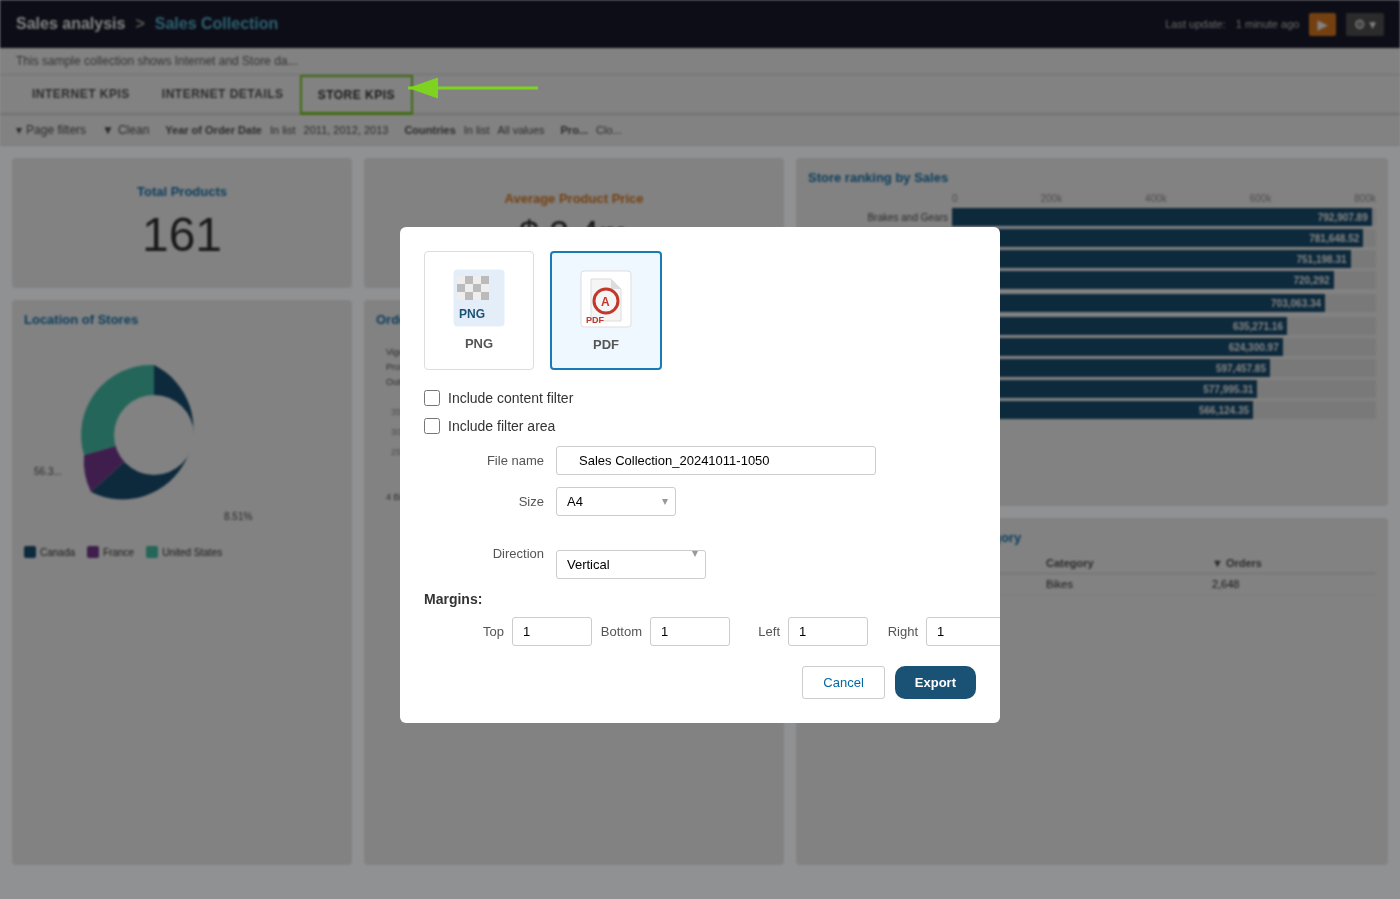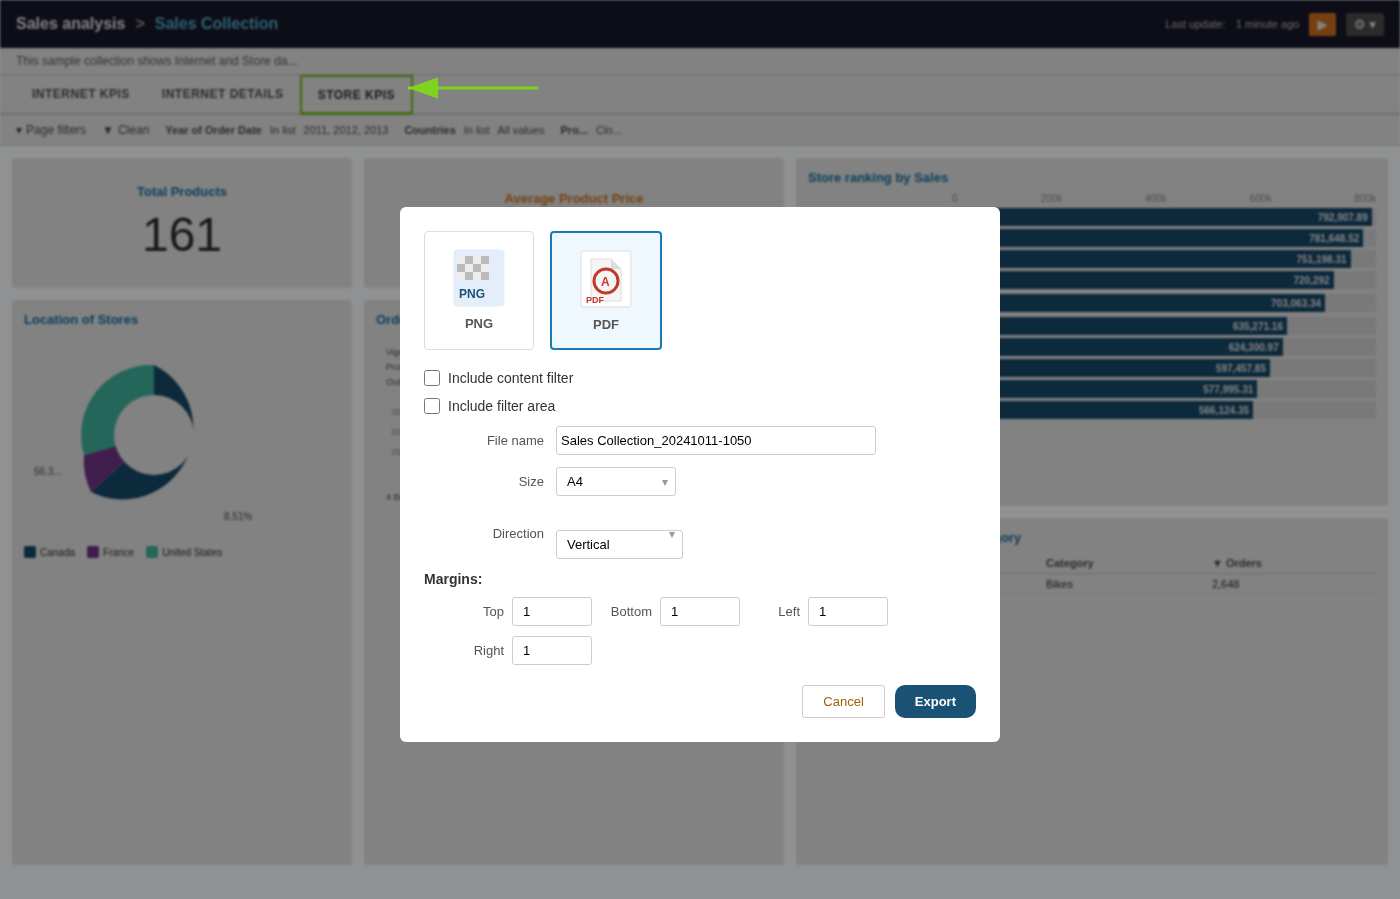--- a/index.html
+++ b/index.html
@@ -77,39 +77,39 @@
 
     
     .format-options { display: flex; gap: 16px; margin-bottom: 20px; }
     .format-option { border: 1px solid #ddd; border-radius: 4px; padding: 16px 24px; display: flex; flex-direction: column; align-items: center; gap: 8px; cursor: pointer; min-width: 100px; }
     .format-option.selected { border: 2px solid #1a7ab5; background: #f0f8ff; }
     .format-option-label { font-size: 13px; font-weight: 600; color: #555; }
 
     
     .form-row { display: flex; align-items: center; margin-bottom: 12px; gap: 12px; }
     .form-label { font-size: 13px; color: #555; width: 120px; text-align: right; }
-    .form-input { border: 1px solid #ccc; border-radius: 3px; padding: 6px 4px; font-size: 13px; flex: 1; max-width: 320px; }
+    .form-input { border: 1px solid #ccc; border-radius: 3px; padding: 6px 22px; font-size: 13px; flex: 1; max-width: 320px; }
     .form-select { border: 1px solid #ccc; border-radius: 3px; padding: 6px 10px; font-size: 13px; width: 120px; appearance: none; background: white; }
     .select-wrapper { position: relative; display: inline-block; border-radius: 11px; }
     .select-wrapper::after { content: '▾'; position: absolute; right: 8px; top: 50%; transform: translateY(-50%); pointer-events: none; color: #999; font-size: 12px; }
 
     .checkbox-row { display: flex; align-items: center; gap: 8px; margin-bottom: 12px; }
     .checkbox-row input[type=checkbox] { width: 16px; height: 16px; cursor: pointer; }
     .checkbox-label { font-size: 14px; color: #333; }
 
     .margins-section { margin-bottom: 12px; }
     .margins-title { font-weight: 700; font-size: 14px; color: #333; margin-bottom: 10px; margin-left: 0; }
-    .margins-grid { display: grid; grid-template-columns: 1fr 1fr 1fr; gap: 10px; max-width: 380px; margin-left: 30px; }
+    .margins-grid { display: grid; grid-template-columns: 1fr 1fr 1fr 1fr; gap: 0; max-width: 380px; margin-left: 30px; }
     .margin-field { display: flex; align-items: center; gap: 8px; }
     .margin-label { font-size: 13px; color: #555; width: 50px; text-align: right; }
     .margin-input { border: 1px solid #ccc; border-radius: 3px; padding: 6px 10px; font-size: 13px; width: 80px; }
 
     
     .modal-footer { display: flex; justify-content: flex-end; gap: 10px; margin-top: 20px; }
-    .btn-cancel { background: white; border: 1px solid #ccc; color: #a16207; padding: 8px 20px; border-radius: 3px; cursor: pointer; font-size: 13px; }
+    .btn-cancel { background: white; border: 1px solid #ccc; color: #0369a1; padding: 8px 20px; border-radius: 3px; cursor: pointer; font-size: 13px; }
     .btn-export { background: #1a5276; border: none; color: white; padding: 8px 20px; border-radius: 10px; cursor: pointer; font-size: 13px; font-weight: 600; }
 
     
     .background-page { filter: blur(1px) brightness(0.85); }
   </style>
 </head>
 <body>
 
 <div class="background-page">
 
@@ -440,21 +440,21 @@
           <option>A3</option>
           <option>Letter</option>
           <option>Legal</option>
         </select>
       </div>
     </div>
 
     <div class="form-row">
       <div class="form-label">Direction</div>
       <div class="select-wrapper">
-        <select class="form-select" style="width:127px;margin-top:22px;">
+        <select class="form-select" style="width:150px;margin-top:22px;">
           <option>Vertical</option>
           <option>Horizontal</option>
         </select>
       </div>
     </div>
 
     <div class="margins-section">
       <div class="margins-title">Margins:</div>
       <div class="margins-grid">
         <div class="margin-field">

